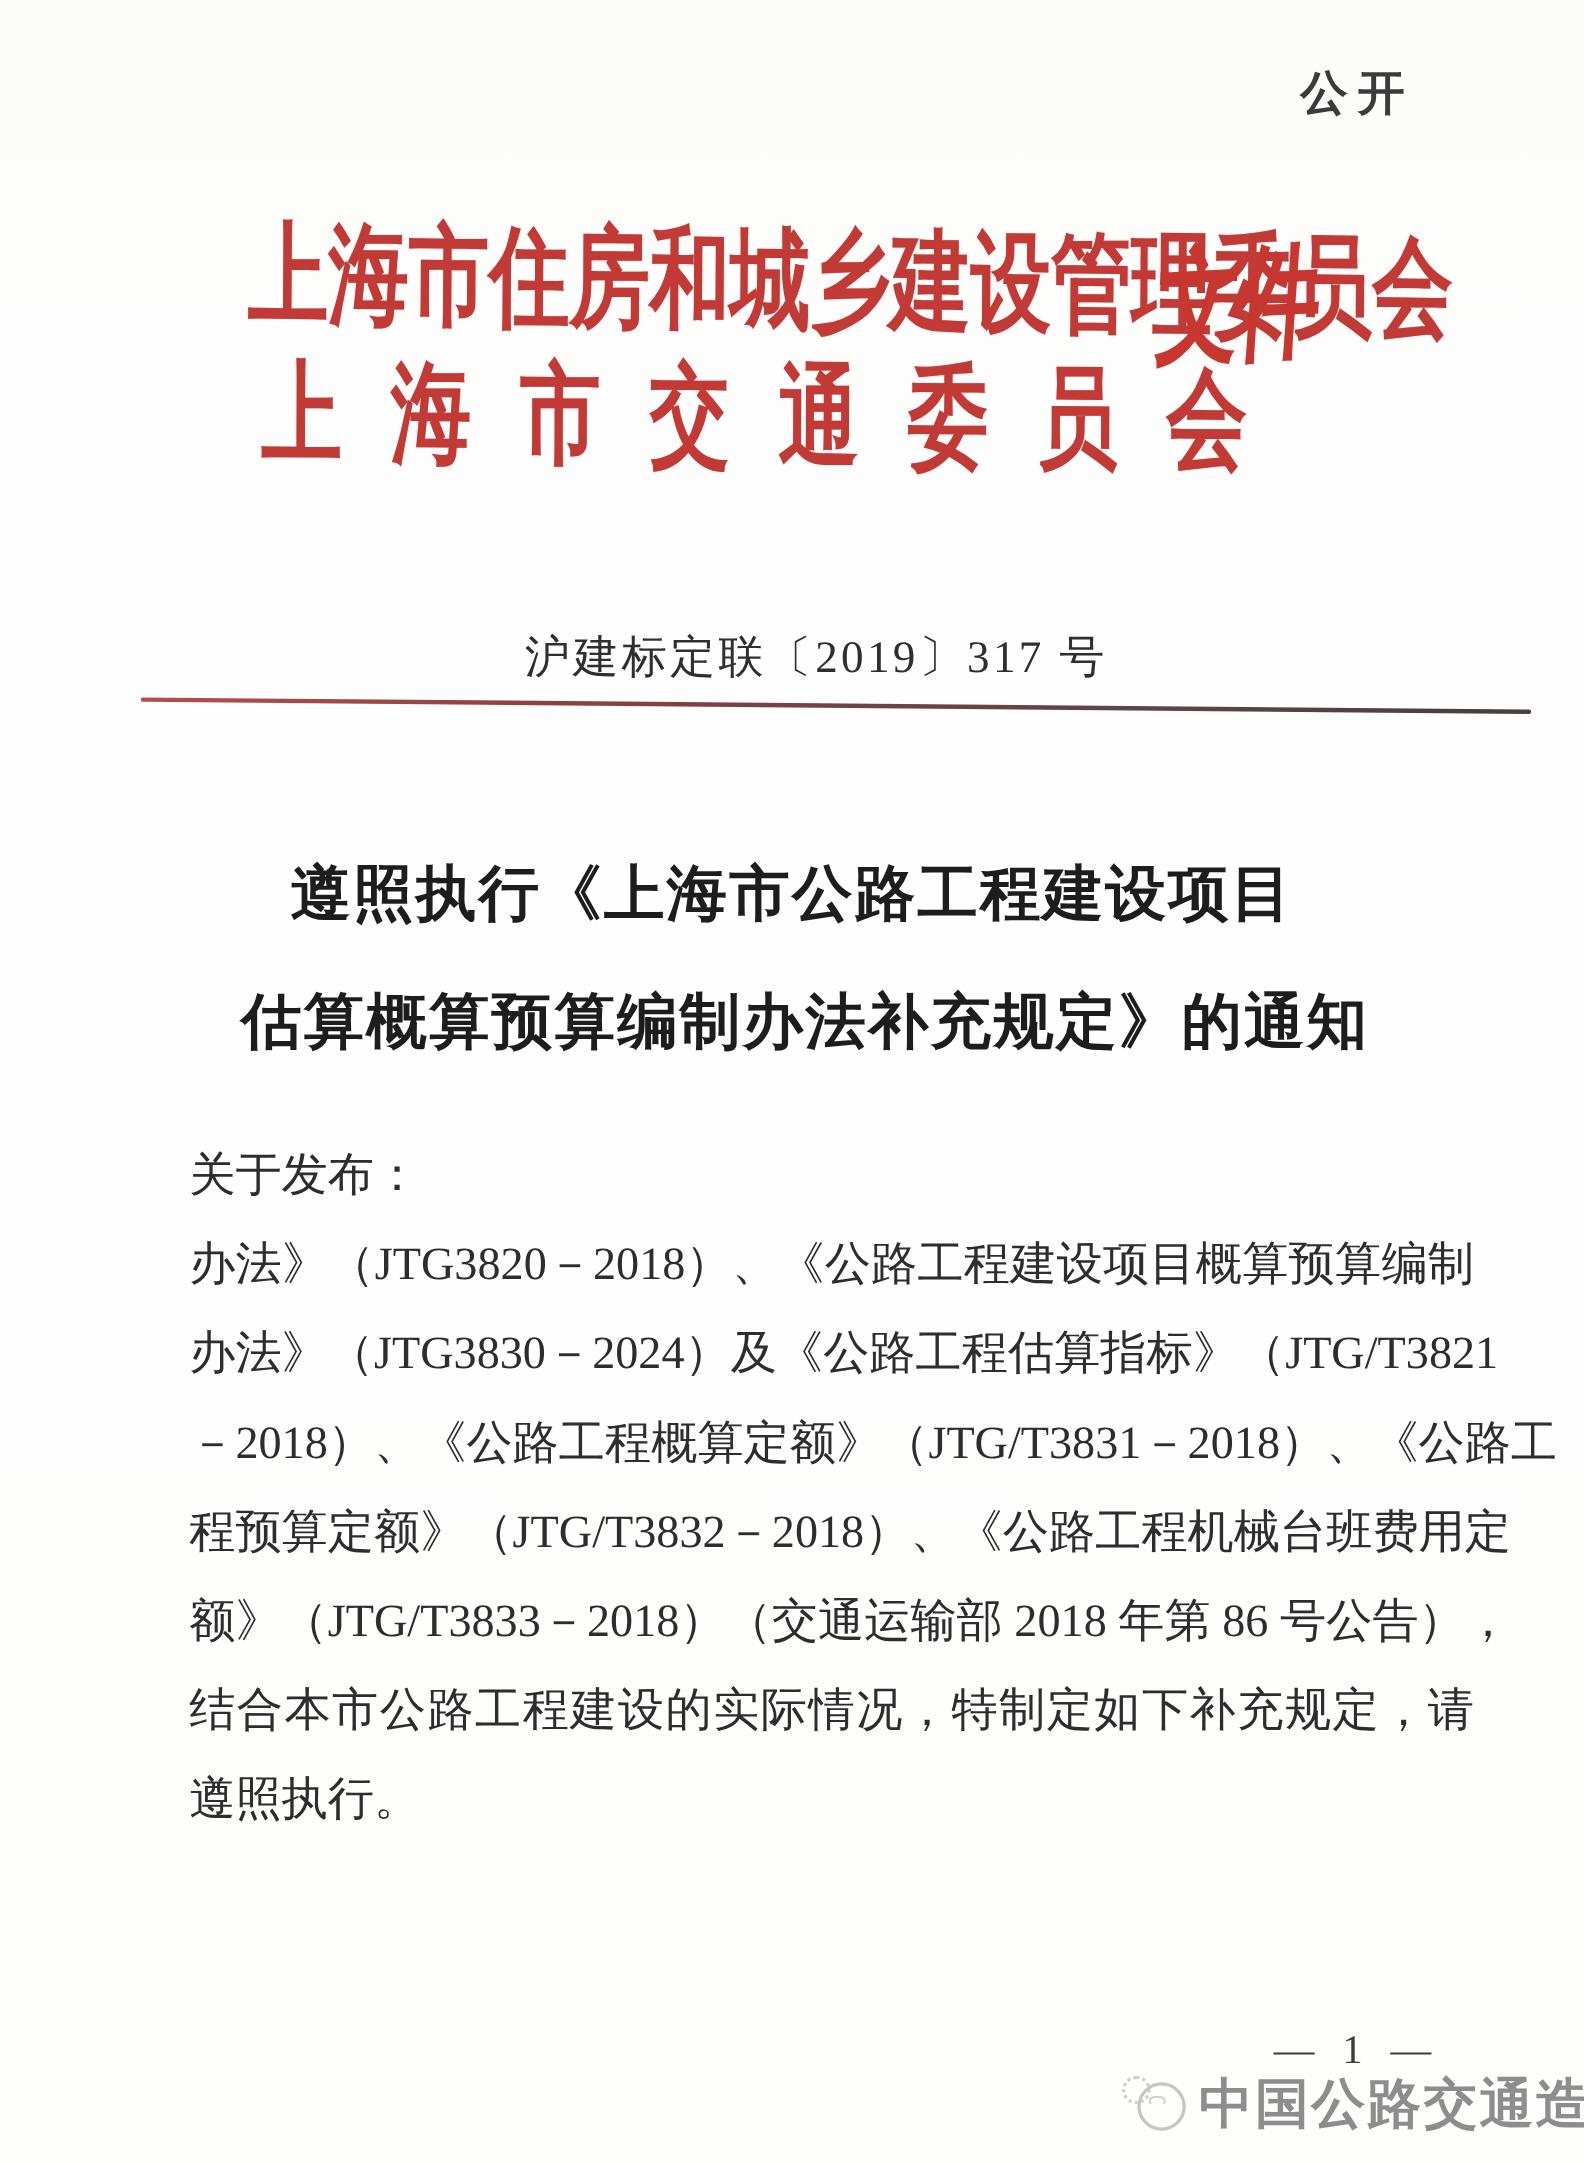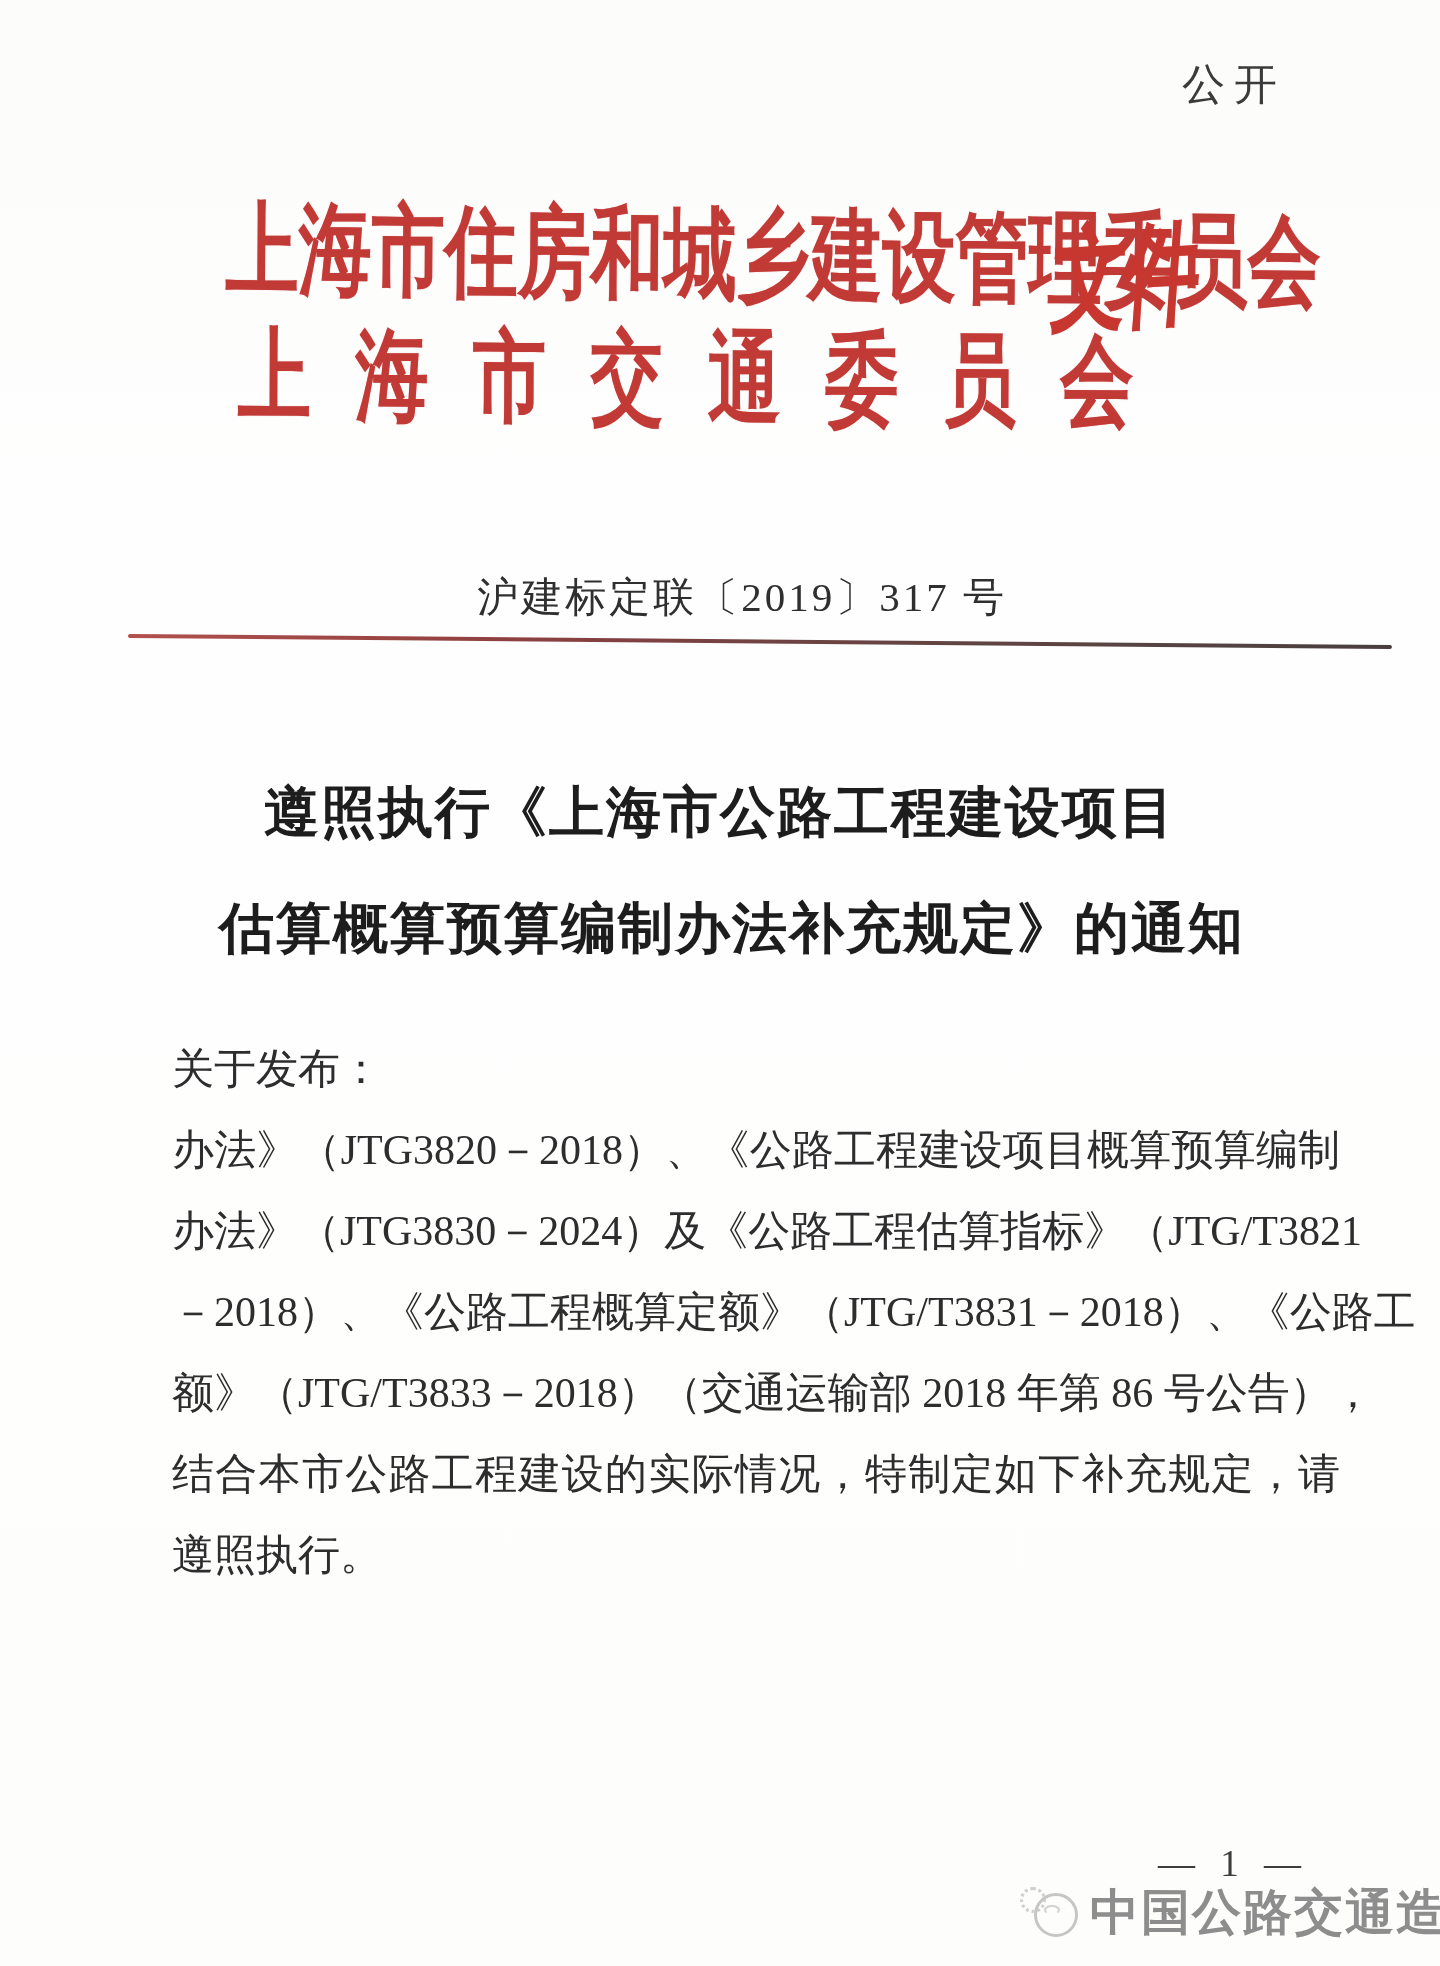--- a/index.html
+++ b/index.html
@@ -13,21 +13,21 @@
   .page {
     position: absolute; inset: 0;
     background:
       linear-gradient(180deg, #fcfcfb 0%, #fefefe 30%, #fdfdfc 100%);
   }
 
   
   .classification {
     position: absolute; left: 1182px; top: 56px;
     font-size: 43px; letter-spacing: 9px;
-    color: #3b3b3b; font-weight: 400;
+    color: #3b3b3b; font-weight: 700;
     font-family: "Liberation Sans", "DejaVu Sans", sans-serif;
   }
 
   
   .org-line1 {
     position: absolute; left: 226px; top: 196px;
     font-size: 100px; font-weight: 700; color: #c23a36;
     white-space: nowrap; line-height: 1.08;
     transform: scaleX(0.73) rotate(0.5deg); transform-origin: left top;
     text-shadow: 0 0 1px rgba(194,58,54,.55);
@@ -137,20 +137,21 @@
   <div class="red-rule"></div>
 
   <div class="title l1">遵照执行《上海市公路工程建设项目</div>
   <div class="title l2">估算概算预算编制办法补充规定》的通知</div>
 
   <div class="body-block">
     <div class="b-line no-justify">关于发布：</div>
     <div class="b-line">办法》（JTG3820－2018）、《公路工程建设项目概算预算编制</div>
     <div class="b-line">办法》（JTG3830－2024）及《公路工程估算指标》（JTG/T3821</div>
     <div class="b-line">－2018）、《公路工程概算定额》（JTG/T3831－2018）、《公路工</div>
+    <div class="b-line">程预算定额》（JTG/T3832－2018）、《公路工程机械台班费用定</div>
     <div class="b-line">额》（JTG/T3833－2018）（交通运输部 2018 年第 86 号公告），</div>
     <div class="b-line">结合本市公路工程建设的实际情况，特制定如下补充规定，请</div>
     <div class="b-line no-justify">遵照执行。</div>
   </div>
 
   <div class="page-number">— 1 —</div>
 
   <div class="watermark">
     <div class="wm-logo">
       <div class="c2"></div>

